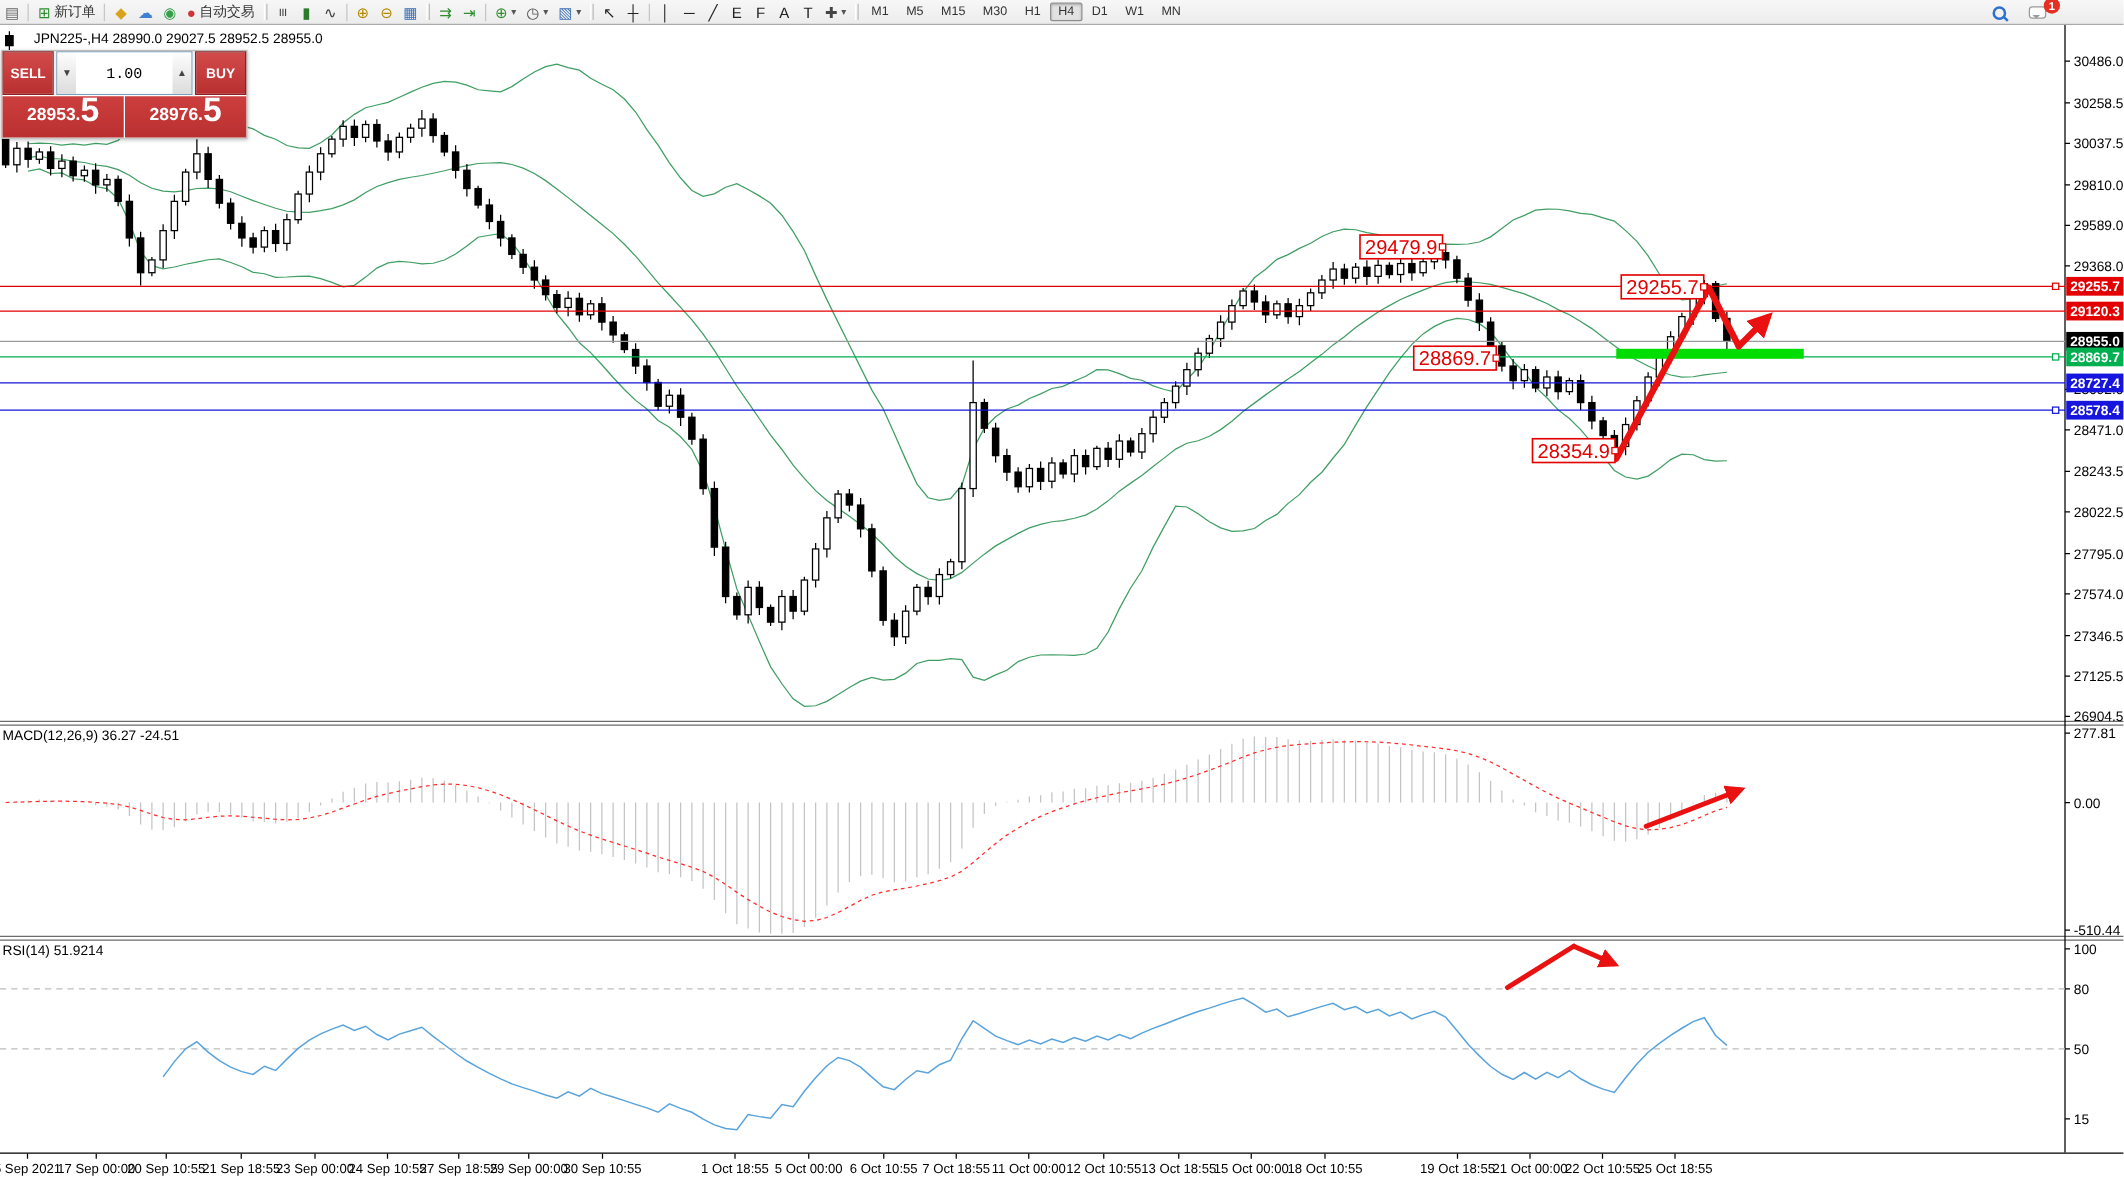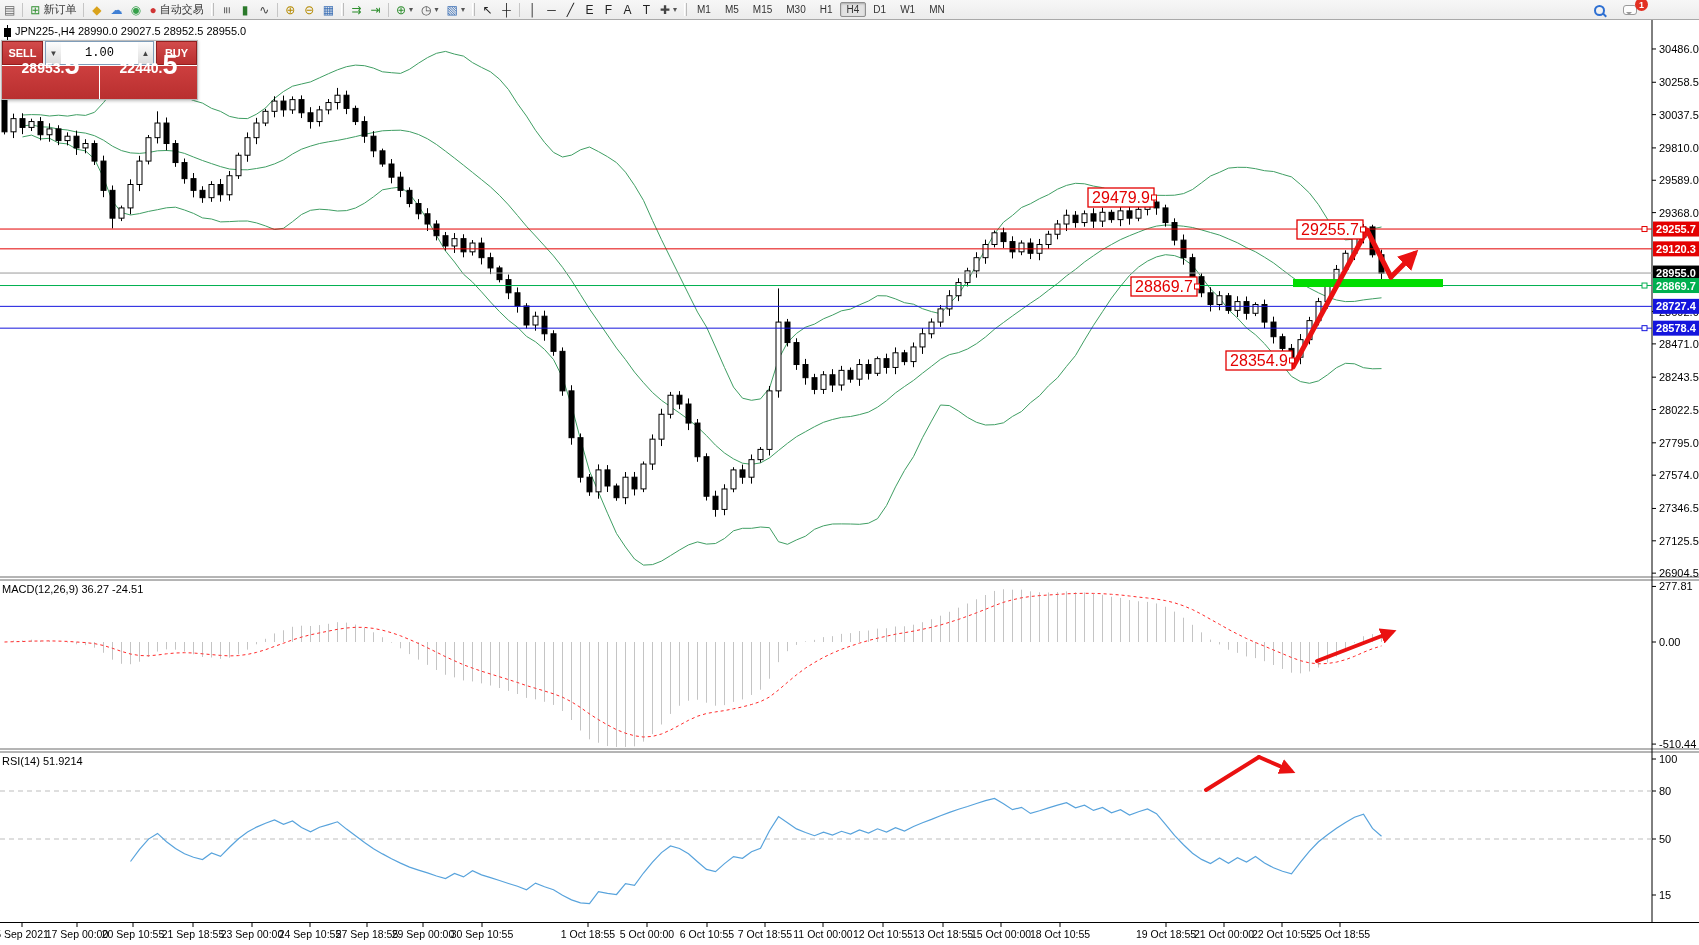--- a/index.html
+++ b/index.html
@@ -25,36 +25,36 @@
   .mag{position:relative;width:11px;height:11px;border:2px solid #2d6fd2;border-radius:50%;display:inline-block}
   .mag::after{content:"";position:absolute;width:5px;height:2px;background:#2d6fd2;
     transform:rotate(45deg);right:-4px;bottom:-2px}
   .bubble{position:relative;width:14px;height:10px;border:1.5px solid #9a9a9a;border-radius:3px;background:#fdfdfd}
   .bubble::after{content:"";position:absolute;left:2px;bottom:-4px;border:3px solid transparent;border-top-color:#9a9a9a}
   .badge{position:absolute;top:-4px;right:-8px;min-width:13px;height:13px;border-radius:7px;background:#e33022;
     color:#fff;font-size:9px;font-weight:700;display:flex;align-items:center;justify-content:center;padding:0 2px}
 
   
   #chart-title{position:absolute;left:4px;top:25px;font-size:11px;color:#000;z-index:4;
-    display:flex;align-items:flex-end;gap:4px}
+    display:flex;align-items:flex-end;gap:16px}
   #chart-title .ci{width:7px;height:9px;background:#000;display:inline-block;position:relative}
   #chart-title .ci::after{content:"";position:absolute;left:3px;top:-3px;width:1px;height:15px;background:#000}
 
   
   #qp{position:absolute;left:1px;top:40px;width:197px;z-index:4;font-family:"Liberation Sans",sans-serif;
     background:#f0f0f0;border:1px solid #bbb;box-shadow:0 1px 3px rgba(0,0,0,.25)}
-  #qp .r1{display:flex;height:24px}
+  #qp .r1{display:flex;height:35px}
   .qbtn{flex:0 0 41px;background:linear-gradient(#d24b4b,#b92f2f);color:#fff;font-size:11px;font-weight:700;
     border:1px solid #8f1f1f;display:flex;align-items:center;justify-content:center}
   .vol{flex:1;display:flex;border:1px solid #7f9db9;background:#fff;margin:0 2px}
   .vbtn{flex:0 0 15px;background:linear-gradient(#fdfdfd,#dcdcdc);border:0;font-size:8px;color:#444;cursor:default}
   .vol input{flex:1;border:0;outline:0;text-align:center;font-size:12px;width:40px;font-family:Liberation Mono, monospace}
   #qp .r2{display:flex;height:34px;background:#fff;gap:1px;padding-top:1px}
   .bigpx{flex:1;background:linear-gradient(#cd3f3f,#b92f2f);color:#fff;display:flex;align-items:flex-end;
-    justify-content:center;padding-bottom:20px}
+    justify-content:center;padding-bottom:8px}
   .bigpx .sm{font-size:14px;font-weight:700;line-height:22px}
   .bigpx .bg{font-size:27px;font-weight:700;line-height:27px}
 
   
   .indlab{position:absolute;left:2px;font-size:11px;color:#000;z-index:3}
 
   svg text{font-family:"Liberation Sans",sans-serif}
 </style>
 </head>
 <body>
@@ -831,21 +831,21 @@
       <button class="vbtn">▲</button>
     </span>
     <button class="qbtn">BUY</button>
   </div>
   <div class="r2">
     <div class="bigpx">
       <span class="sm">28953.</span>
           <span class="bg">5</span>
     </div>
     <div class="bigpx">
-      <span class="sm">22440.</span>
+      <span class="sm">28976.</span>
           <span class="bg">5</span>
     </div>
   </div>
 </div>
 
 <div class="indlab" style="top:583px">MACD(12,26,9) 36.27 -24.51</div>
 <div class="indlab" style="top:755px">RSI(14) 51.9214</div>
 
 </div>
 

